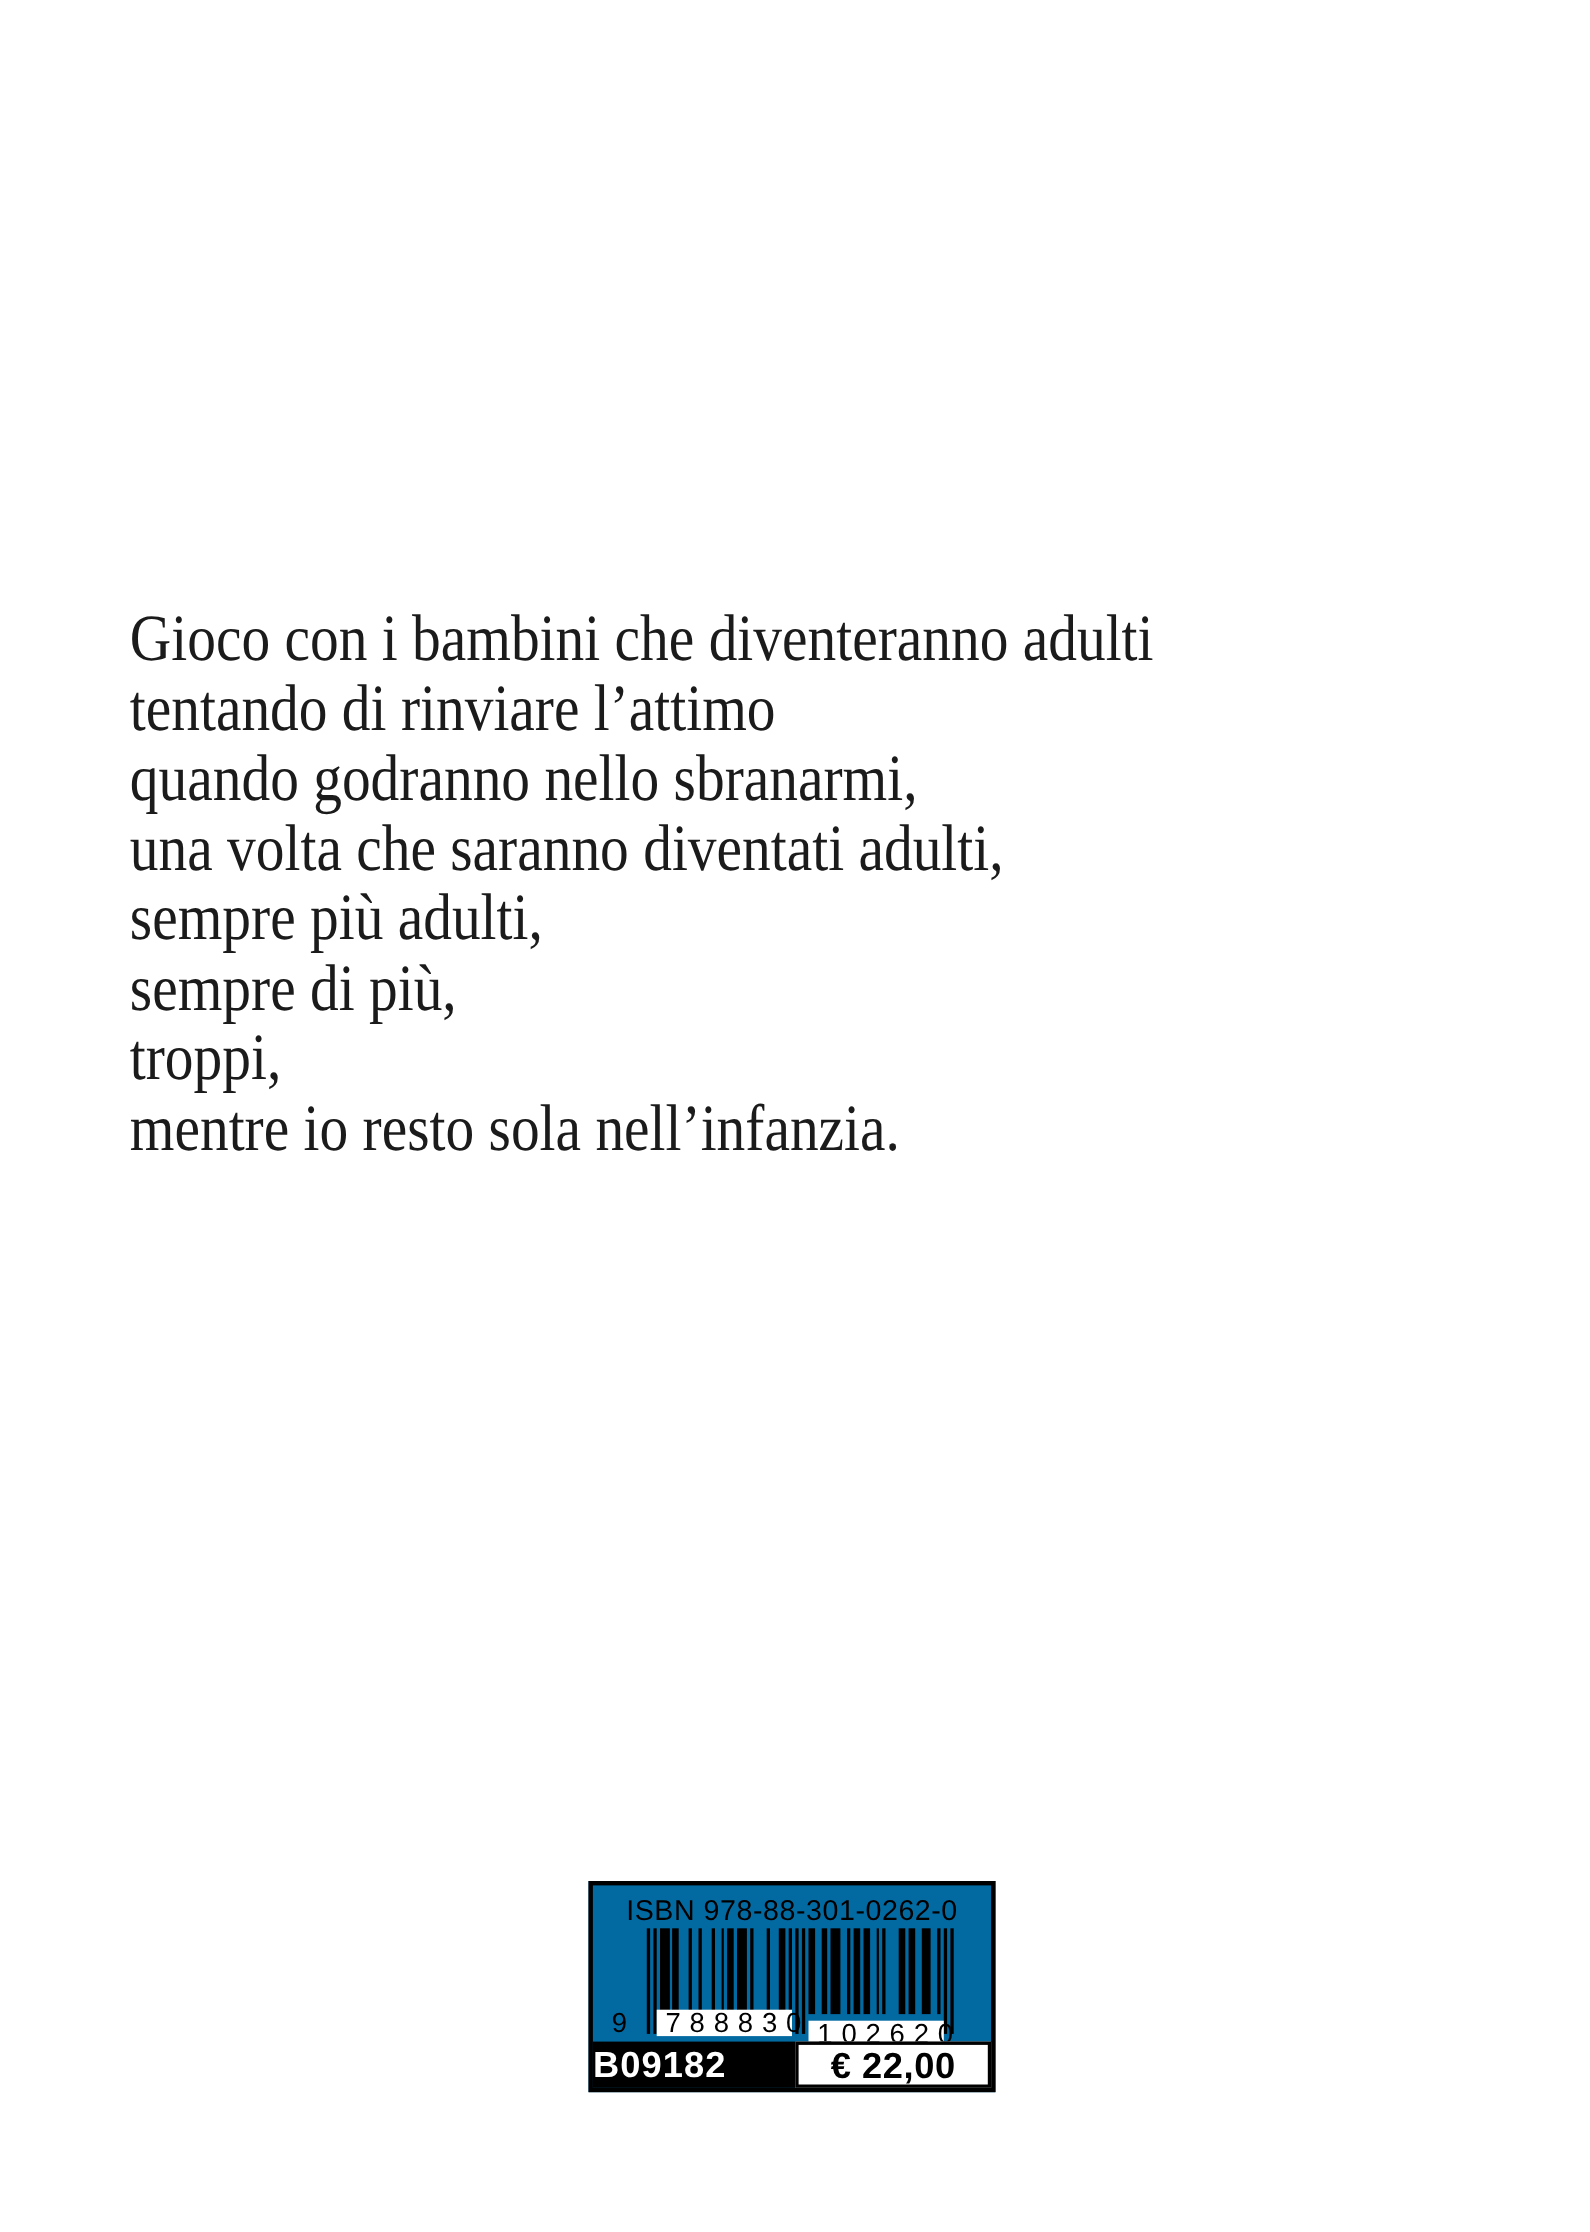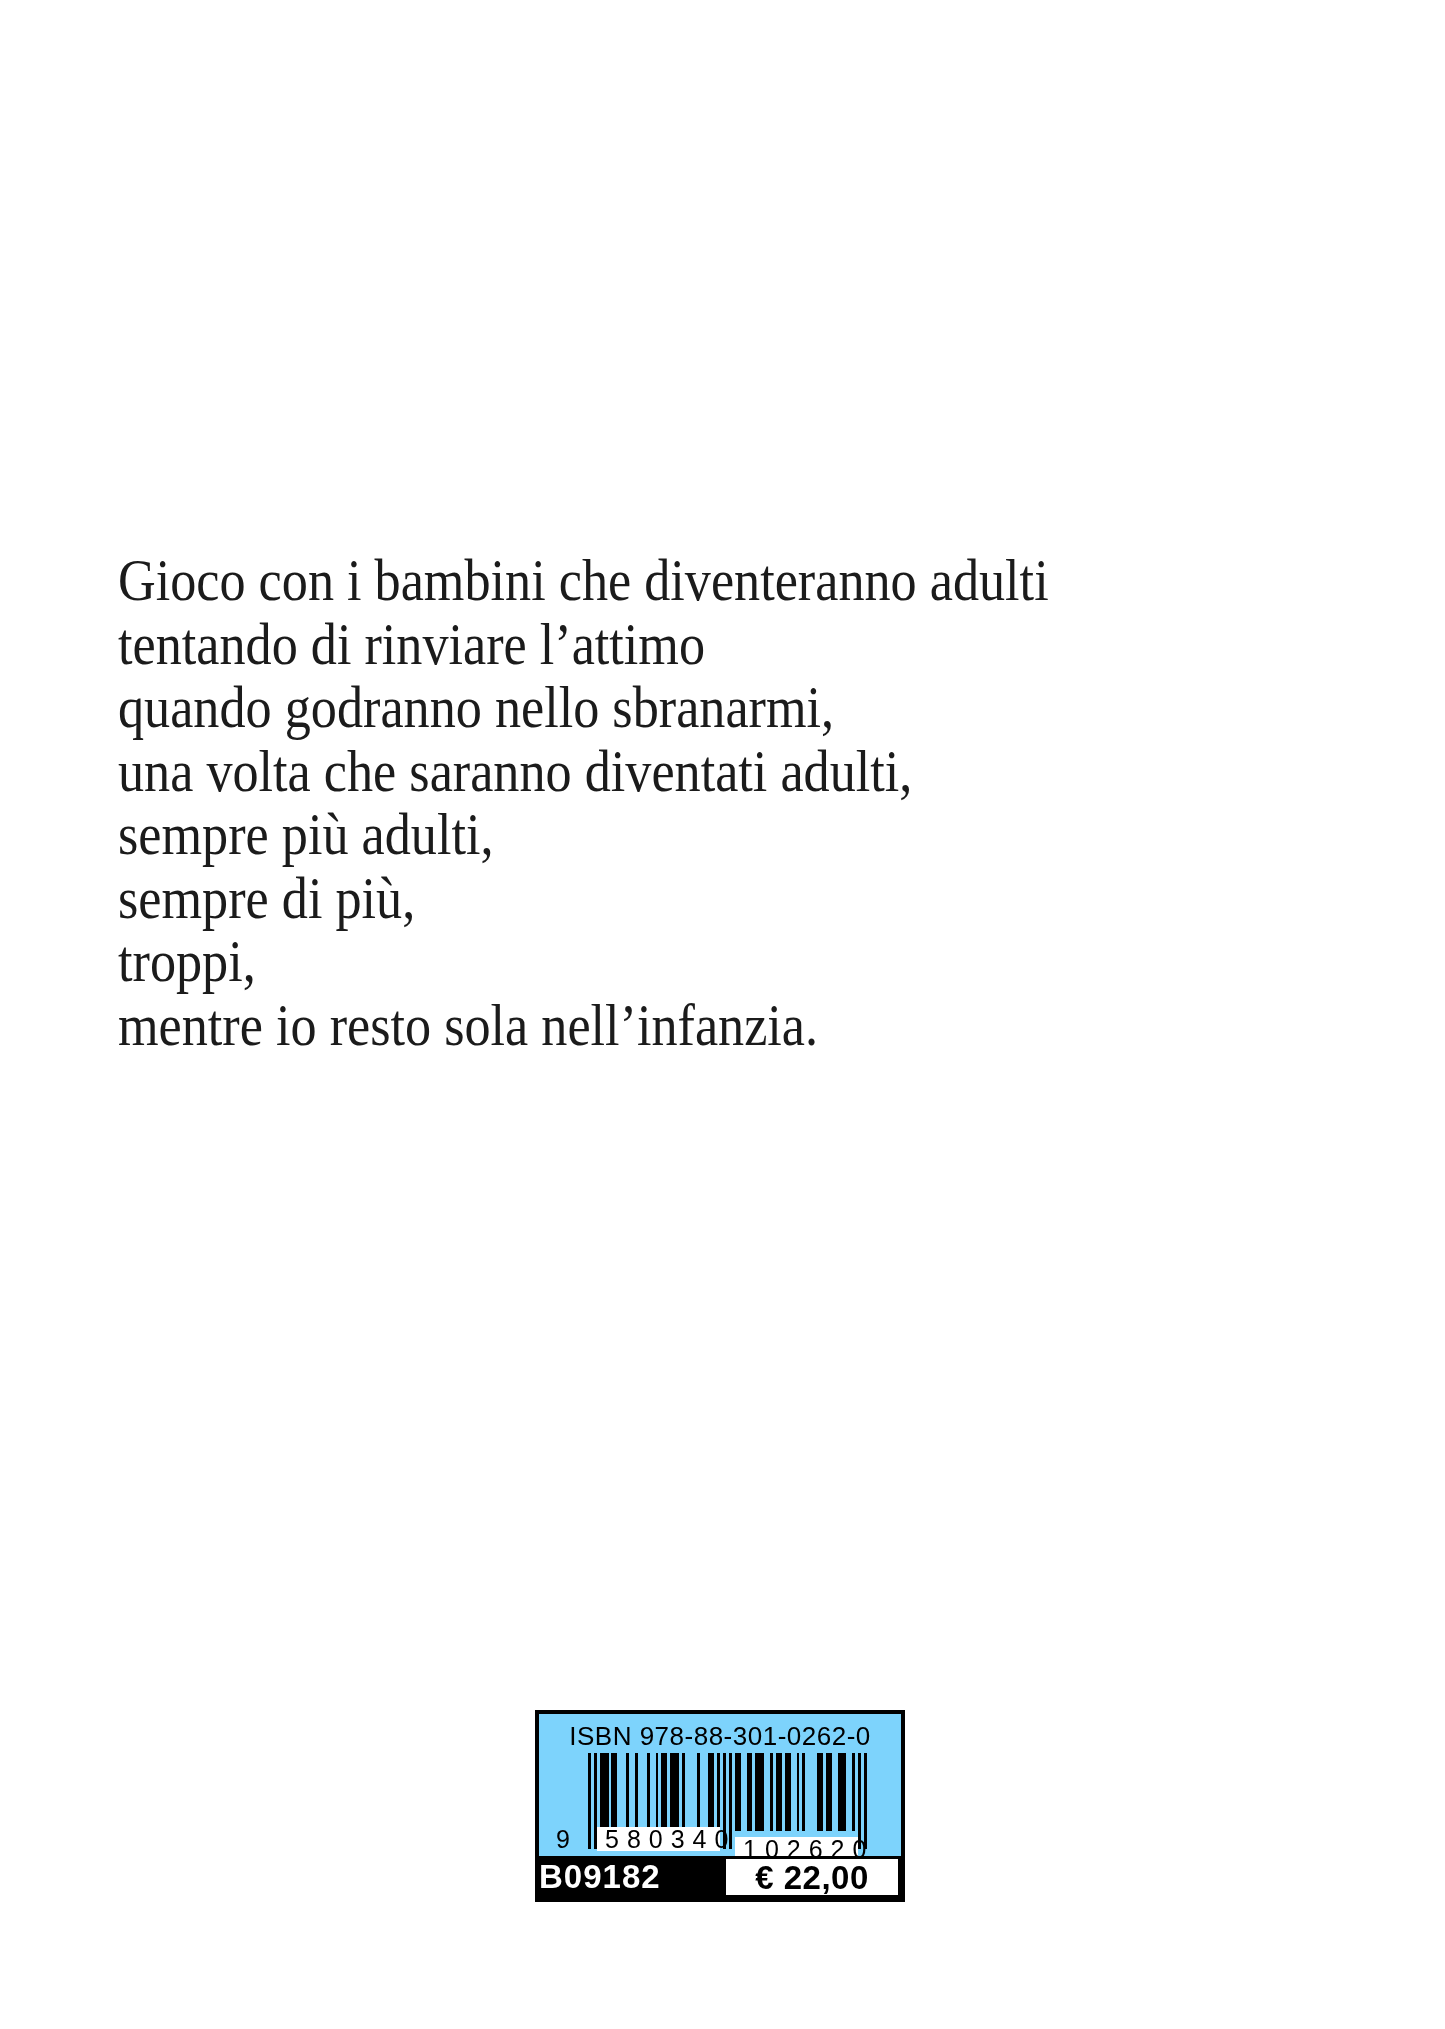--- a/index.html
+++ b/index.html
@@ -26,21 +26,21 @@
   }
   .poem-line { white-space:nowrap; }
 
   
   .barcode-panel {
     position:absolute;
     left:535px; top:1710px;
     width:370px; height:192px;
     box-sizing:border-box;
     border:4px solid #000000;
-    background:#7dd3fc;
+    background:#0369a1;
   }
   .isbn-row {
     margin-top:7px;
     text-align:center;
     font-size:26px;
     line-height:30px;
     color:#000000;
     letter-spacing:0.5px;
   }
   .ean {
@@ -139,21 +139,21 @@
           <div class="bar" style="left: 208.52px; width: 2.94px; height: 78px;"></div>
           <div class="bar" style="left: 214.39px; width: 2.94px; height: 78px;"></div>
           <div class="bar" style="left: 229.07px; width: 5.87px; height: 78px;"></div>
           <div class="bar" style="left: 237.88px; width: 5.87px; height: 78px;"></div>
           <div class="bar" style="left: 249.63px; width: 8.81px; height: 78px;"></div>
           <div class="bar" style="left: 264.32px; width: 2.94px; height: 78px;"></div>
           <div class="bar" style="left: 270.19px; width: 2.94px; height: 96px;"></div>
           <div class="bar" style="left: 276.06px; width: 2.94px; height: 96px;"></div>
         </div>
       <span class="ean-digit ean-lead">9</span>
-      <span class="ean-digit ean-left">580340</span>
+      <span class="ean-digit ean-left">788830</span>
       <span class="ean-digit ean-right">102620</span>
     </div>
 
     <div class="strip">
       <div class="strip-code">
         <span>B09182</span>
       </div>
       <div class="strip-price">
         <span>€ 22,00</span>
       </div>

